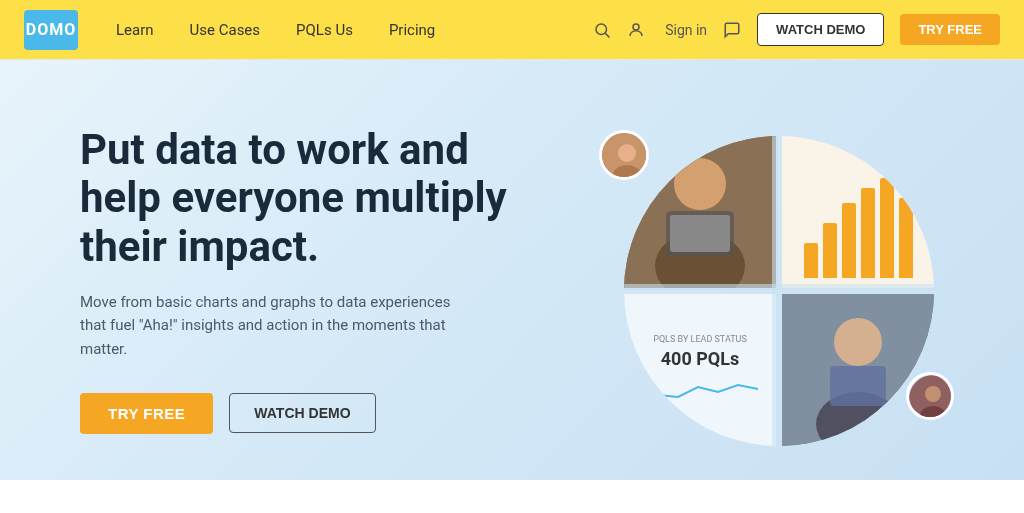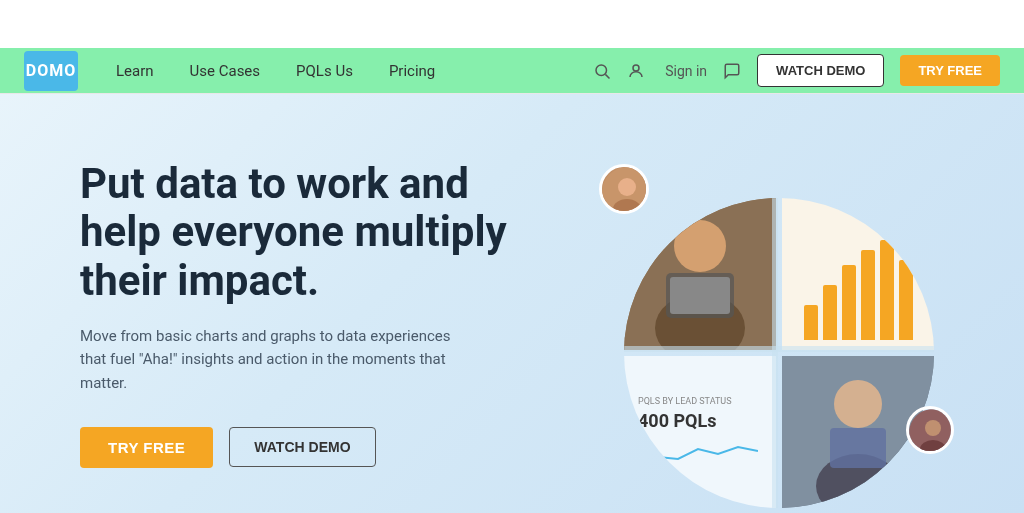--- a/index.html
+++ b/index.html
@@ -4,24 +4,23 @@
   <style>
     * { margin: 0; padding: 0; box-sizing: border-box; }
     body { font-family: -apple-system, BlinkMacSystemFont, 'Segoe UI', Roboto, Arial, sans-serif; background: #fff; width: 1024px; overflow-x: hidden; }
 
     
     .header {
       display: flex;
       align-items: center;
       justify-content: space-between;
       padding: 0 24px;
-      height: 46px;
-      background: #86efac;
+      height: 60px;
+      background: #fde047;
       border-bottom: 1px solid #e8e8e8;
-      margin-top: 48px;
     }
     .header-left {
       display: flex;
       align-items: center;
       gap: 0px;
     }
     .logo {
       width: 54px;
       height: 40px;
       background: #4ab8e8;
@@ -226,21 +225,21 @@
   <div class="hero-visual">
 
     <div class="floating-avatar" style="position:absolute;top:10px;left:55px;width:50px;height:50px;border-radius:50%;border:3px solid #fff;z-index:10;overflow:hidden;">
       <svg viewBox="0 0 50 50" width="50" height="50">
         <circle cx="25" cy="25" r="25" fill="#c8956a"></circle>
         <circle cx="25" cy="20" r="9" fill="#e8b08a"></circle>
         <ellipse cx="25" cy="42" rx="14" ry="10" fill="#b07850"></ellipse>
       </svg>
     </div>
 
-    <div style="position:absolute;top:44px;left:80px;width:310px;height:310px;border-radius:50%;overflow:hidden;">
+    <div style="position:absolute;top:16px;left:80px;width:310px;height:310px;border-radius:50%;overflow:hidden;text-align:center;">
 
       <div style="position:absolute;top:0;left:0;width:152px;height:152px;overflow:hidden;background:linear-gradient(135deg,#a08060,#7a6040);">
         <svg viewBox="0 0 152 152" width="152" height="152">
           <rect width="152" height="152" fill="#8a7055"></rect>
           <circle cx="76" cy="48" r="26" fill="#d4a070"></circle>
           <ellipse cx="76" cy="130" rx="45" ry="35" fill="#6a5035"></ellipse>
           <rect x="42" y="75" width="68" height="45" rx="5" fill="#555" opacity="0.7"></rect>
           <rect x="46" y="79" width="60" height="37" rx="3" fill="#888"></rect>
         </svg>
       </div>

